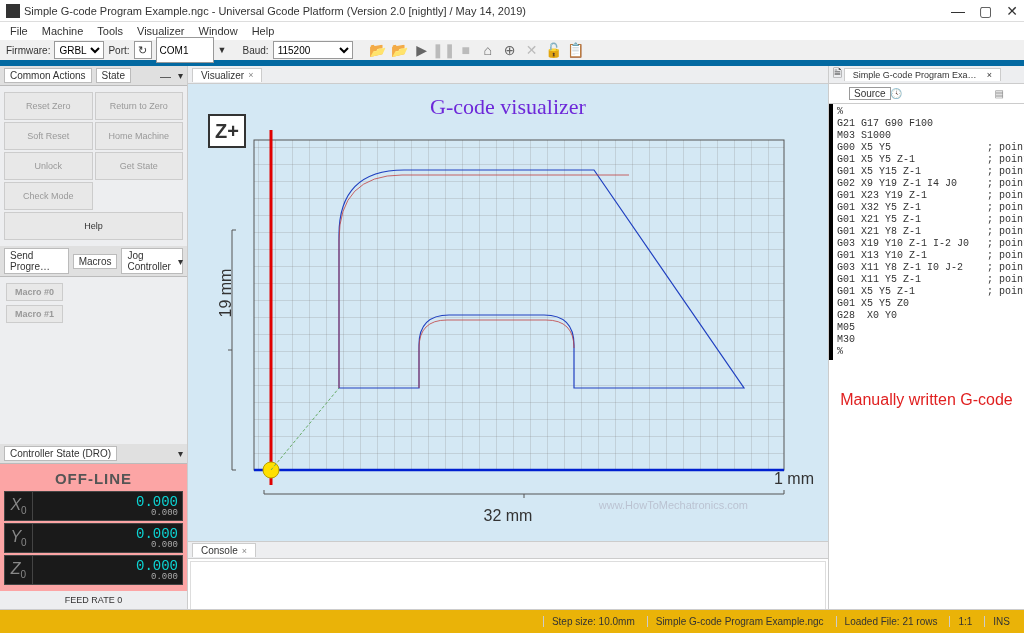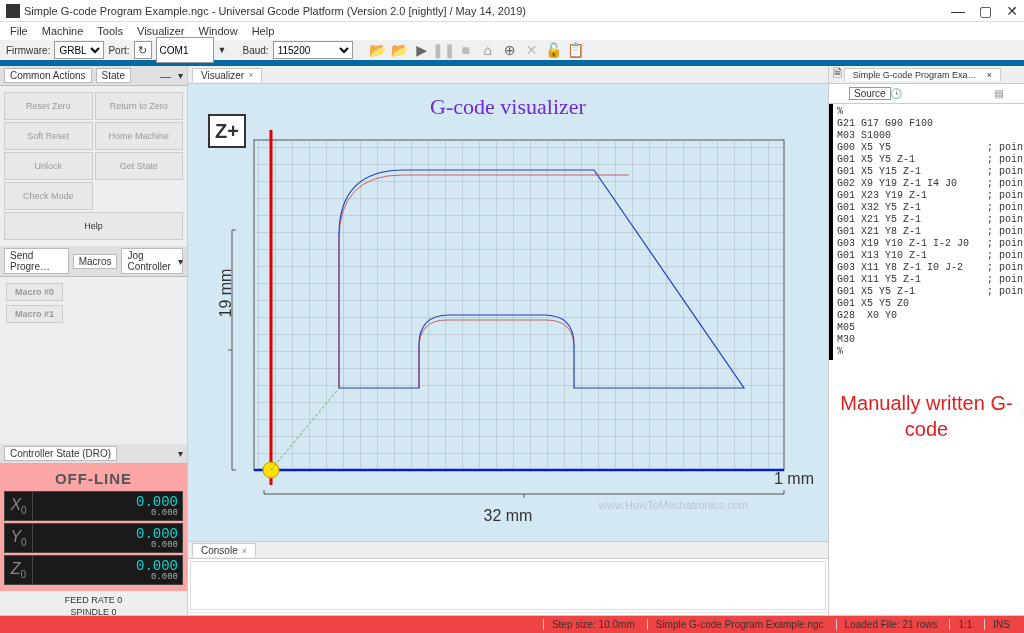--- a/index.html
+++ b/index.html
@@ -60,22 +60,22 @@
 .console-tab-bar { height: 17px; background: #edeef0; border-bottom: 1px solid #ccc; display: flex; align-items: center; padding-left: 4px; font-size: 10px; }
 .console-body { flex: 1; background: #fff; border: 1px solid #ddd; margin: 2px; }
 .command-row { display: flex; align-items: center; padding: 2px 4px; font-size: 10px; gap: 4px; border-top: 1px solid #eee; }
 .command-row input { flex: 1; height: 16px; border: 1px solid #ccc; font-size: 10px; padding: 0 3px; }
 .rightpanel { width: 196px; background: #fff; border-left: 1px solid #ccc; display: flex; flex-direction: column; }
 .src-tab-bar { height: 18px; background: #edeef0; border-bottom: 1px solid #ccc; display: flex; align-items: center; padding: 0 4px; font-size: 10px; position: relative; }
 .src-tab { background: #fff; padding: 1px 8px; border: 1px solid #ccc; border-bottom: none; display: flex; align-items: center; gap: 4px; font-size: 9px; }
 .src-toolbar { height: 20px; border-bottom: 1px solid #ccc; display: flex; align-items: center; padding: 0 20px; gap: 0; font-size: 10px; }
 .src-toolbar .stab { border: 1px solid #999; padding: 0 4px; font-size: 10px; }
 .gcode-text { font-family: 'Courier New', monospace; font-size: 10px; line-height: 12px; white-space: pre; padding: 2px 4px; border-left: 4px solid #000; flex-shrink: 0; }
-.annotation { color: #e02020; font-size: 20px; text-align: center; padding: 30px 6px; font-family: 'Trebuchet MS', sans-serif; line-height: 1.3; }
-.statusbar { position: absolute; bottom: 0; left: 0; right: 0; height: 18px; background: #ef4444; border-top: 1px solid #ccc; display: flex; align-items: center; justify-content: flex-end; padding: 0 6px; font-size: 10px; gap: 4px; }
+.annotation { color: #e02020; font-size: 16px; text-align: center; padding: 30px 6px; font-family: 'Trebuchet MS', sans-serif; line-height: 1.3; }
+.statusbar { position: absolute; bottom: 0; left: 0; right: 0; height: 24px; background: #eab308; border-top: 1px solid #ccc; display: flex; align-items: center; justify-content: flex-end; padding: 0 6px; font-size: 10px; gap: 4px; }
 .statusbar span { border-left: 1px solid #ccc; padding: 0 8px; }
 </style>
 </head>
 <body>
 
 <div class="titlebar">
   <div class="titlebar-left">
     <span class="app-icon"></span>
     <span class="titlebar-text">Simple G-code Program Example.ngc - Universal Gcode Platform (Version 2.0 [nightly] / May 14, 2019)</span>
   </div>

